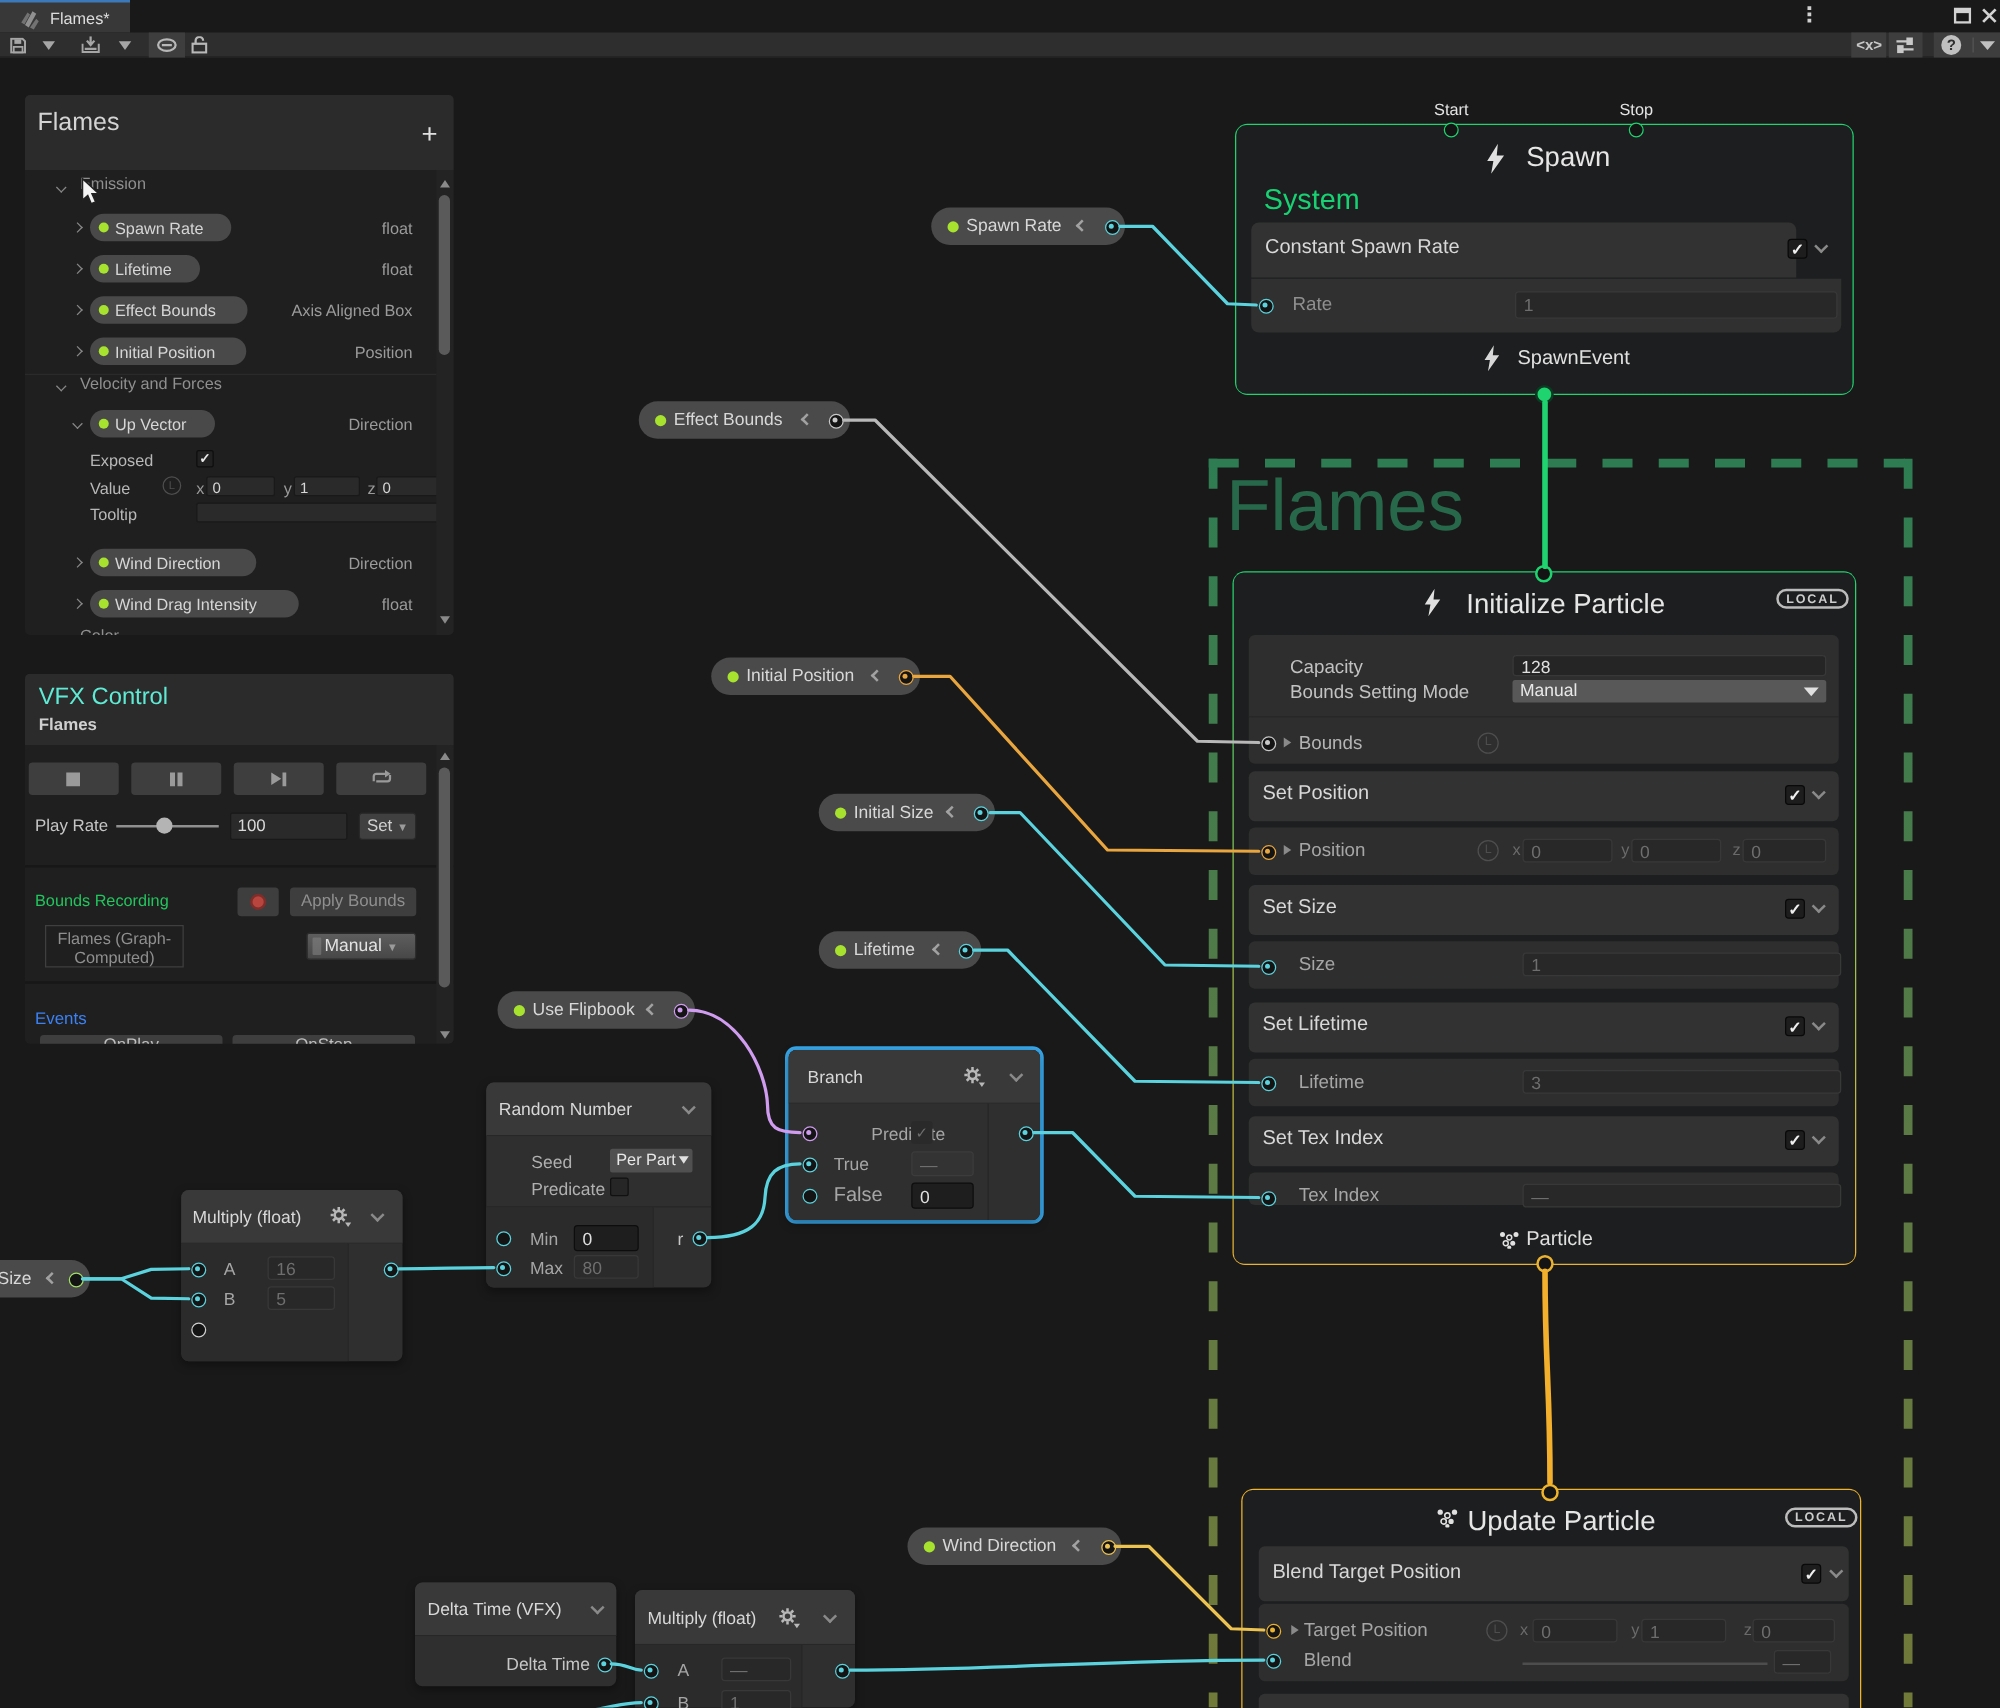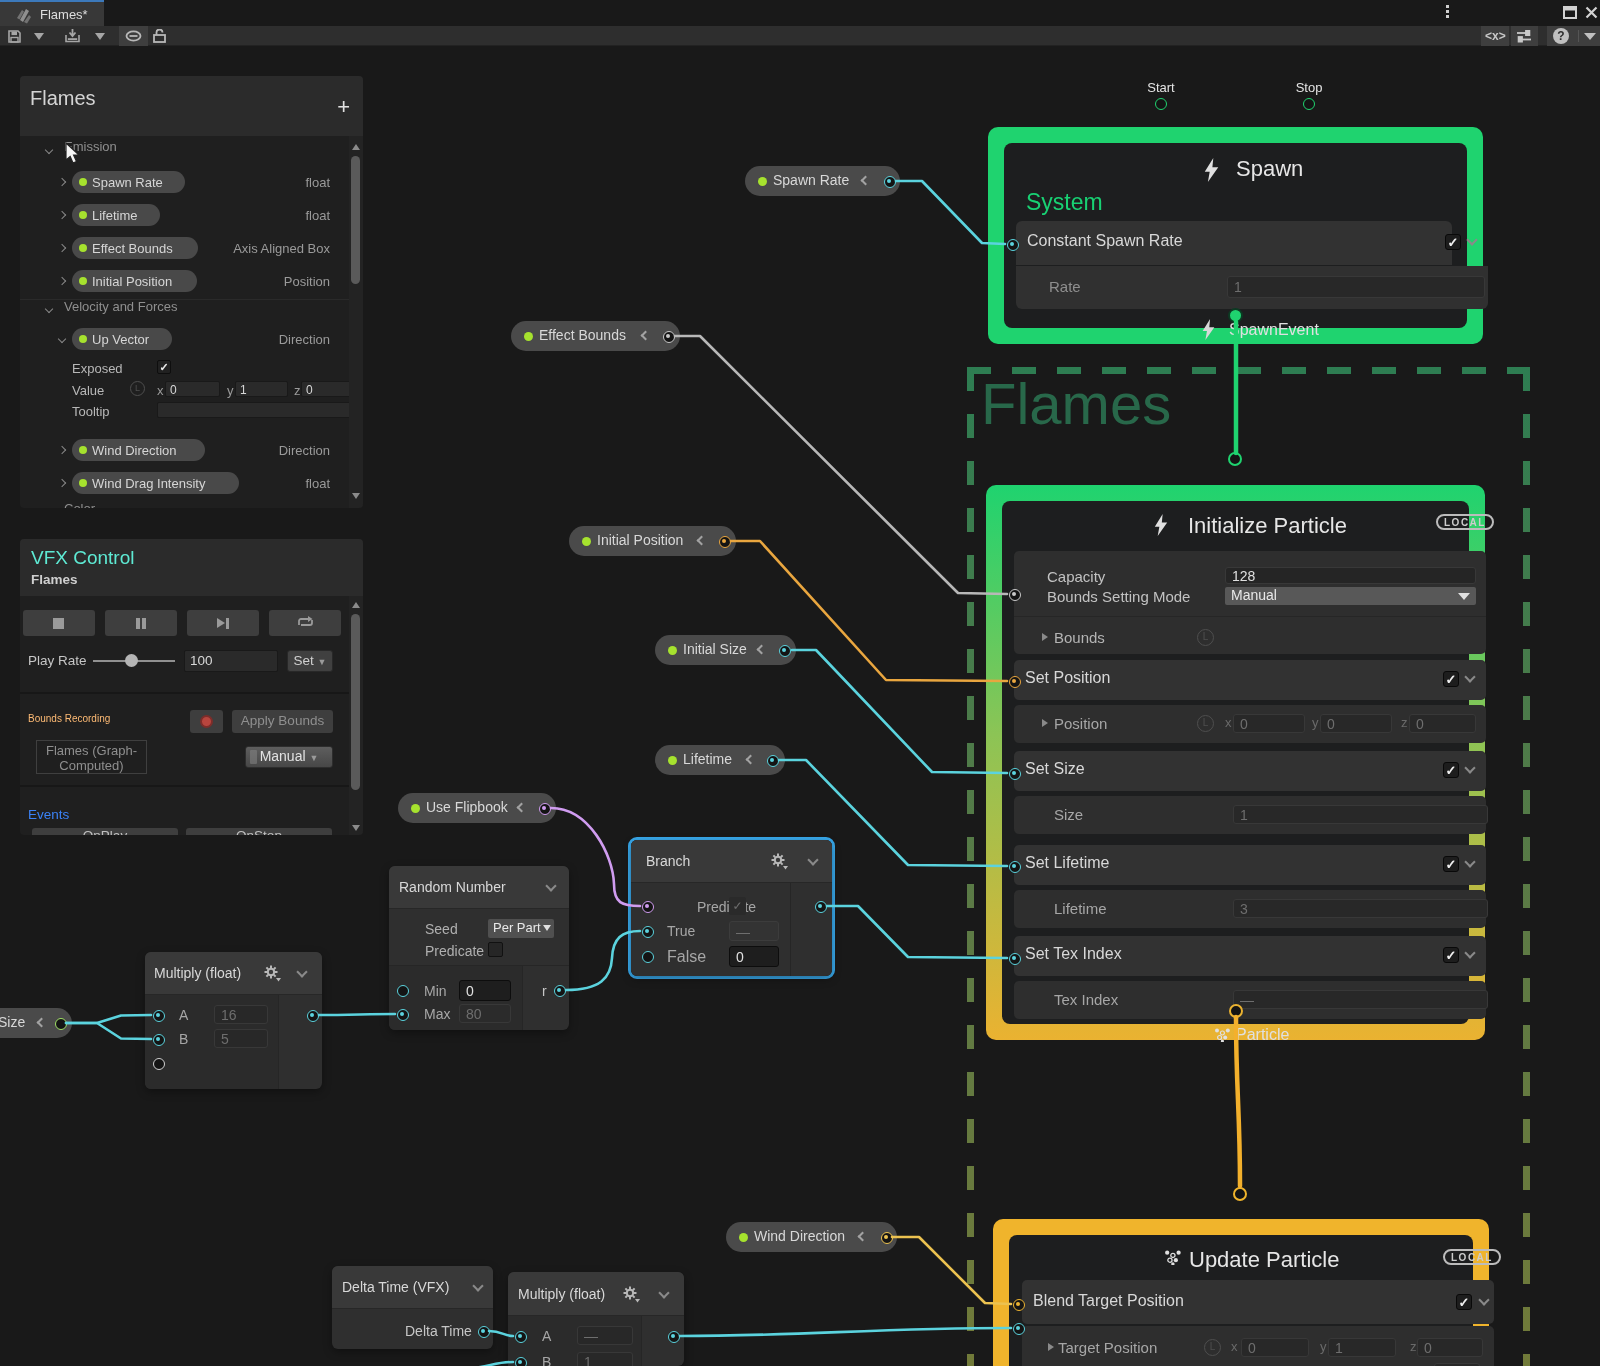--- a/index.html
+++ b/index.html
@@ -22,21 +22,21 @@
 .typ { position:absolute; right:33px; font-size:13px; color:#9a9a9a; }
 .exp { position:absolute; width:6px; height:6px; border-right:1.6px solid #888; border-bottom:1.6px solid #888; }
 .exp.r { transform:rotate(-45deg); }
 .exp.d { transform:rotate(45deg); }
 .bbfld { position:absolute; height:16px; background:#2a2a2a; border:1px solid #191919; border-radius:2px; color:#d8d8d8; font-size:12px; padding:1px 0 0 4px; }
 .cb { position:absolute; width:14px; height:14px; background:#212121; border:1px solid #0e0e0e; border-radius:2px; color:#e8e8e8; font-size:11px; font-weight:bold; text-align:center; line-height:13px; }
 
 .node { position:absolute; border-radius:6px; background:#2f2f2f; z-index:10; box-shadow:0 3px 8px rgba(0,0,0,.35); }
 .node .hd { position:absolute; left:0; top:0; width:100%; background:#393939; border-radius:6px 6px 0 0; border-bottom:1px solid #272727; }
 .node .hd .t { position:absolute; font-size:14px; color:#d8d8d8; white-space:nowrap; }
-.ctxwrap { position:absolute; border-radius:10px; padding:16px; z-index:10;margin-top:28px; }
+.ctxwrap { position:absolute; border-radius:10px; padding:1px; z-index:10; }
 .ctx { position:relative; width:100%; height:100%; background:#1d1e1f; border-radius:8px; }
 .ctit { position:absolute; font-size:22px; color:#e6e6e6; white-space:nowrap; }
 .blk { position:absolute; background:#323232; border-radius:5px; }
 .blk .bt { position:absolute; left:11px; font-size:16px; color:#d8d8d8; white-space:nowrap; }
 .brow { position:absolute; background:#2e2e2e; border-radius:5px; }
 .rlbl { position:absolute; font-size:15px; color:#a6a6a6; white-space:nowrap; }
 .fld { position:absolute; background:#282828; border:1px solid #383838; border-radius:3px; color:#6e6e6e; font-size:14px; padding:0 0 0 6px; white-space:nowrap; }
 .fld.w { color:#e0e0e0; }
 .ccb { position:absolute; width:16px; height:16px; background:#1d1d1d; border:1px solid #090909; border-radius:3px; color:#f0f0f0; font-size:13px; font-weight:bold; text-align:center; line-height:15px; }
 .chev { position:absolute; width:8px; height:8px; border-right:2px solid #8a8a8a; border-bottom:2px solid #8a8a8a; transform:rotate(45deg); }
@@ -210,21 +210,21 @@
       <path d="M2 9 V5 a2 2 0 0 1 2-2 h8" fill="none" stroke="#9a9a9a" stroke-width="1.8"></path>
       <path d="M11 0 L15.5 3 L11 6 Z" fill="#9a9a9a"></path>
       <path d="M15 4 v3 a2 2 0 0 1 -2 2 h-9" fill="none" stroke="#9a9a9a" stroke-width="1.8"></path>
     </svg>
   <div class="abs" style="left:8px;top:114px;font-size:13.5px;color:#c6c6c6">Play Rate</div>
   <div class="abs" style="left:73px;top:121px;width:82px;height:2px;background:#909090"></div>
   <div class="abs" style="left:105px;top:115px;width:13px;height:13px;border-radius:50%;background:#b4b4b4"></div>
   <div class="abs" style="left:164px;top:111px;width:94px;height:22px;background:#2a2a2a;border:1px solid #191919;border-radius:2px;color:#d8d8d8;font-size:13.5px;padding:2px 0 0 5px">100</div>
   <div class="abs" style="left:267px;top:111px;width:46px;height:22px;background:#404040;border:1px solid #282828;border-radius:3px;color:#d0d0d0;font-size:13.5px;text-align:center;padding-top:2px">Set <span style="font-size:9px;color:#9a9a9a">▼</span></div>
   <div class="abs" style="left:0;top:153px;width:343px;height:2px;background:#171717"></div>
-  <div class="abs" style="left:8px;top:174px;font-size:10px;color:#fdba74">Bounds Recording</div>
+  <div class="abs" style="left:8px;top:174px;font-size:13px;color:#22c55e">Bounds Recording</div>
   <div class="abs" style="left:170px;top:171px;width:33px;height:23px;background:#3e3e3e;border-radius:3px"></div>
   <div class="abs" style="left:180px;top:176px;width:13px;height:13px;border-radius:50%;background:#b8453e;border:2px solid #7d2d2a"></div>
   <div class="abs" style="left:212px;top:171px;width:101px;height:23px;background:#3e3e3e;border-radius:3px;color:#8f8f8f;font-size:13.5px;text-align:center;padding-top:3px">Apply Bounds</div>
   <div class="abs" style="left:16px;top:201px;width:111px;height:34px;border:1px solid #3f3f3f;color:#8f8f8f;font-size:13px;text-align:center;padding-top:2px;line-height:15px">Flames (Graph-<br>Computed)</div>
   <div class="abs" style="left:225px;top:207px;width:88px;height:22px;background:linear-gradient(#5e5e5e,#474747);border-radius:3px;border:1px solid #2d2d2d;color:#e2e2e2;font-size:14px;text-align:center;padding-top:1px"><span style="position:absolute;left:4px;top:3px;width:7px;height:14px;background:#8a8a8a;border-radius:1px;opacity:.5"></span>Manual <span style="font-size:9px;color:#9a9a9a">▼</span></div>
   <div class="abs" style="left:0;top:246px;width:343px;height:2px;background:#171717"></div>
   <div class="abs" style="left:8px;top:268px;font-size:13.5px;color:#3b82f6">Events</div>
   <div class="abs" style="left:12px;top:289px;width:146px;height:14px;background:#3e3e3e;border-radius:3px 3px 0 0;color:#c0c0c0;font-size:13.5px;text-align:center">OnPlay</div>
   <div class="abs" style="left:166px;top:289px;width:146px;height:14px;background:#3e3e3e;border-radius:3px 3px 0 0;color:#c0c0c0;font-size:13.5px;text-align:center">OnStop</div>
 
@@ -328,21 +328,21 @@
     </div>
     <div class="brow" style="left:12px;top:389px;width:472px;height:38px">
       <div class="rlbl" style="left:40px;top:10px">Lifetime</div>
       <div class="fld" style="left:219px;top:9px;width:255px;height:19px;padding-top:1px">3</div>
     </div>
     <div class="blk" style="left:12px;top:435px;width:472px;height:40px">
       <div class="bt" style="top:9px">Set Tex Index</div>
       <div class="ccb" style="left:429px;top:11px">✓</div>
       <div class="chev" style="left:452px;top:13px"></div>
     </div>
-    <div class="brow" style="left:12px;top:480px;width:472px;height:38px">
+    <div class="brow" style="left:12px;top:480px;width:472px;height:26px">
       <div class="rlbl" style="left:40px;top:10px">Tex Index</div>
       <div class="fld" style="left:219px;top:9px;width:255px;height:19px;padding-top:1px">—</div>
     </div>
     <svg class="abs" style="left:212px;top:527px" width="17" height="14" viewBox="0 0 17 14">
         <g fill="#e0e0e0">
           <circle cx="3" cy="2.5" r="2"></circle>
           <circle cx="13.8" cy="2.5" r="2"></circle>
           <circle cx="8.4" cy="5" r="2" fill="none" stroke="#e0e0e0" stroke-width="1.2"></circle>
           <circle cx="5.6" cy="9.5" r="2" fill="none" stroke="#e0e0e0" stroke-width="1.2"></circle>
           <circle cx="11.2" cy="9.5" r="2"></circle>

